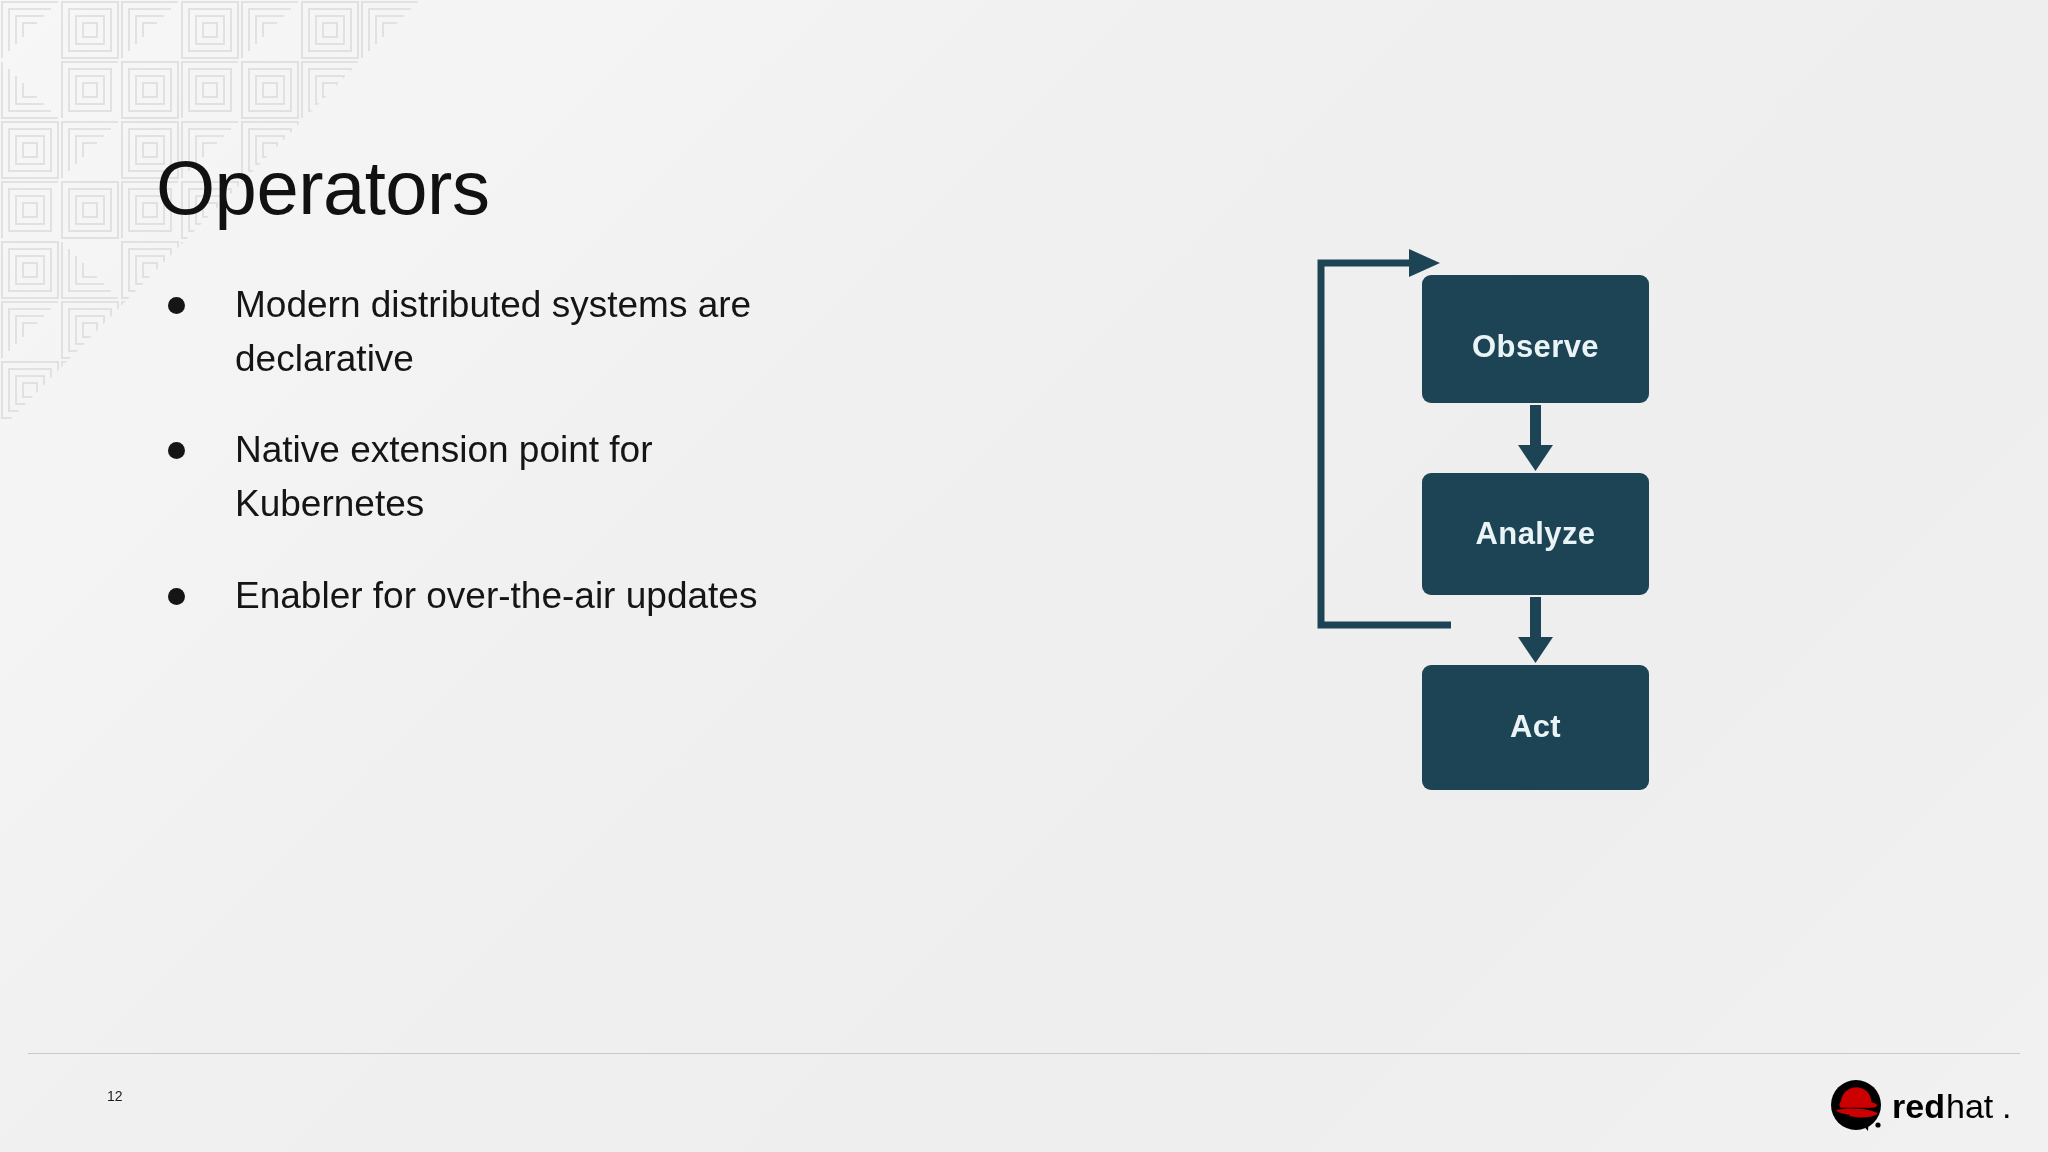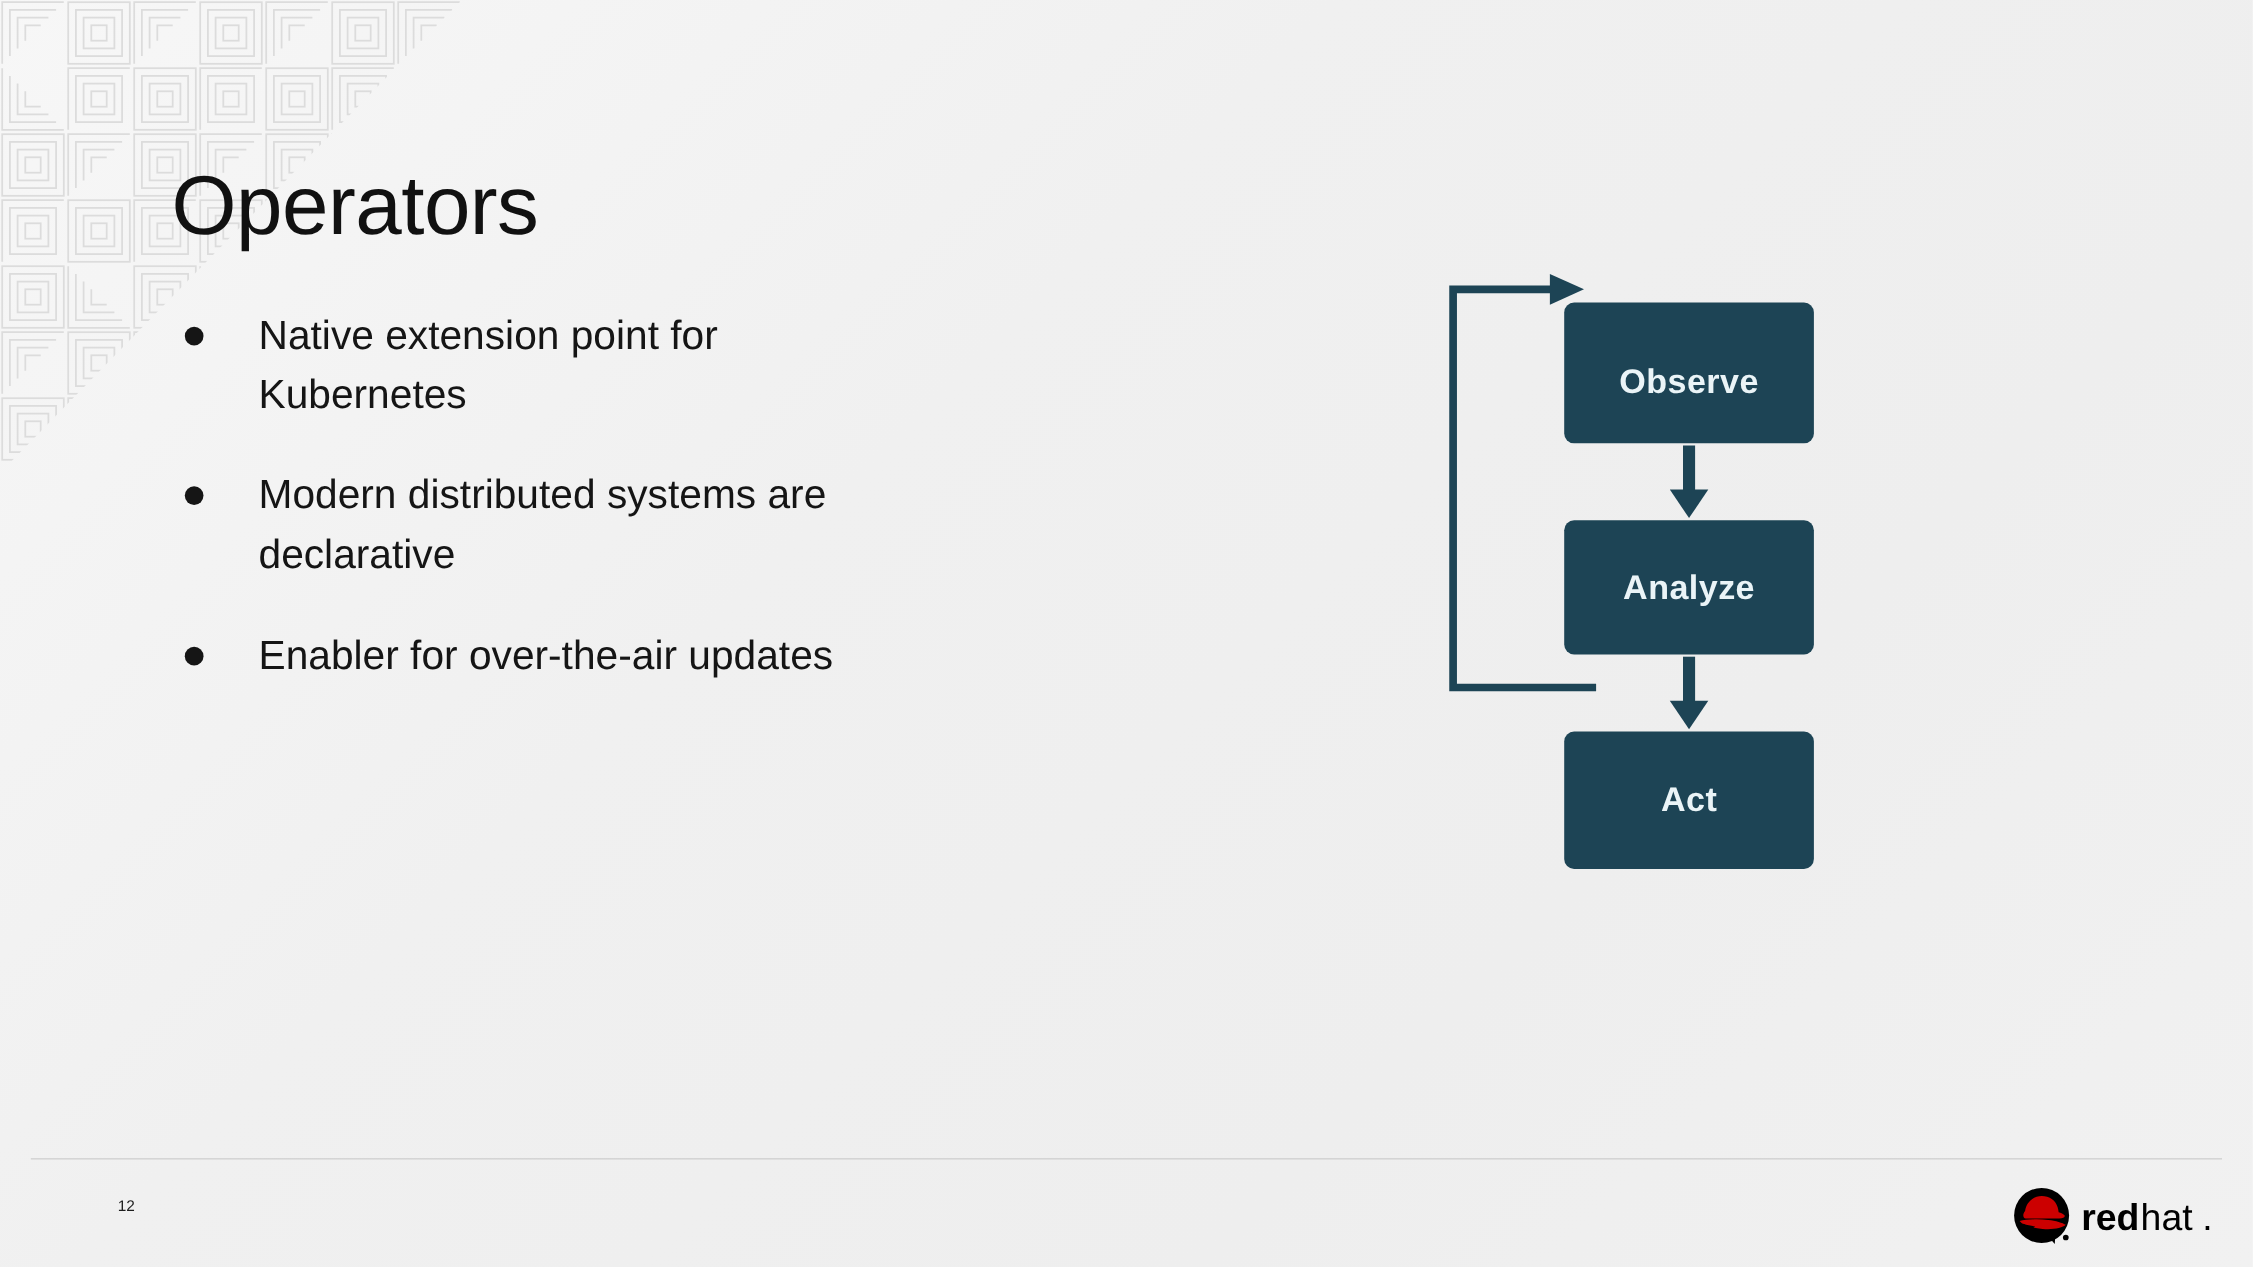--- a/index.html
+++ b/index.html
@@ -227,25 +227,25 @@
         <use href="#tileC" x="360" y="360"></use>
       </g>
     </svg>
   </div>
 
   <h1 class="title">Operators</h1>
 
   <ul class="bullets" style="list-style:none;margin:0;padding:0;">
     <li class="bullet-row">
       <span class="bullet-dot"></span>
-      <span class="bullet-text">Native extension point for Kubernetes</span>
+      <span class="bullet-text">Modern distributed systems are declarative</span>
     </li>
     <li class="bullet-row">
       <span class="bullet-dot"></span>
-      <span class="bullet-text">Modern distributed systems are declarative</span>
+      <span class="bullet-text">Native extension point for Kubernetes</span>
     </li>
     <li class="bullet-row">
       <span class="bullet-dot"></span>
       <span class="bullet-text">Enabler for over-the-air updates</span>
     </li>
   </ul>
 
   <div class="diagram">
     <svg width="380" height="520" viewBox="0 0 380 520" aria-hidden="true">
 

